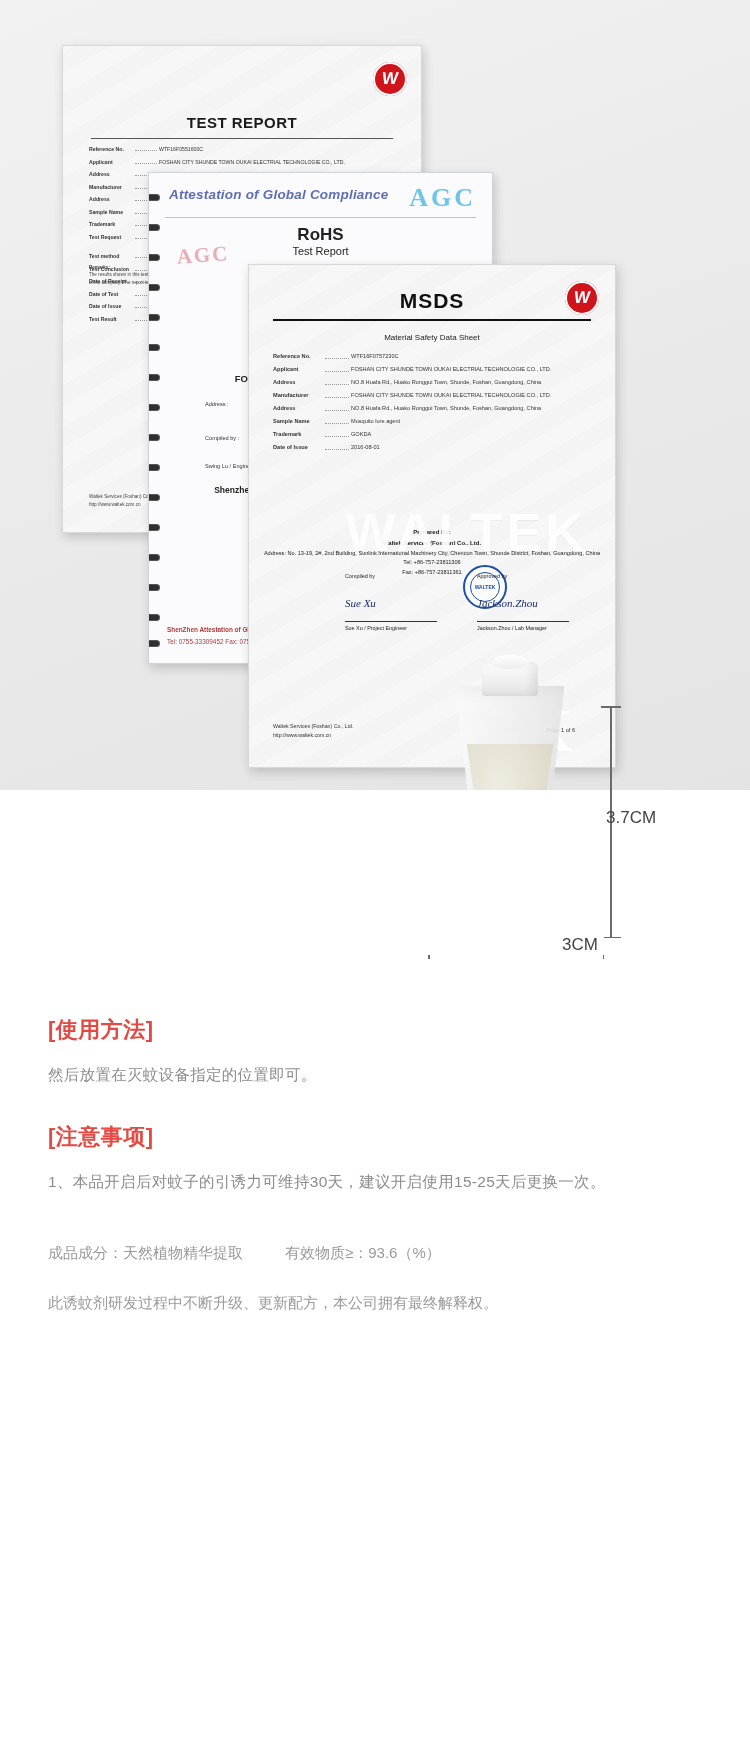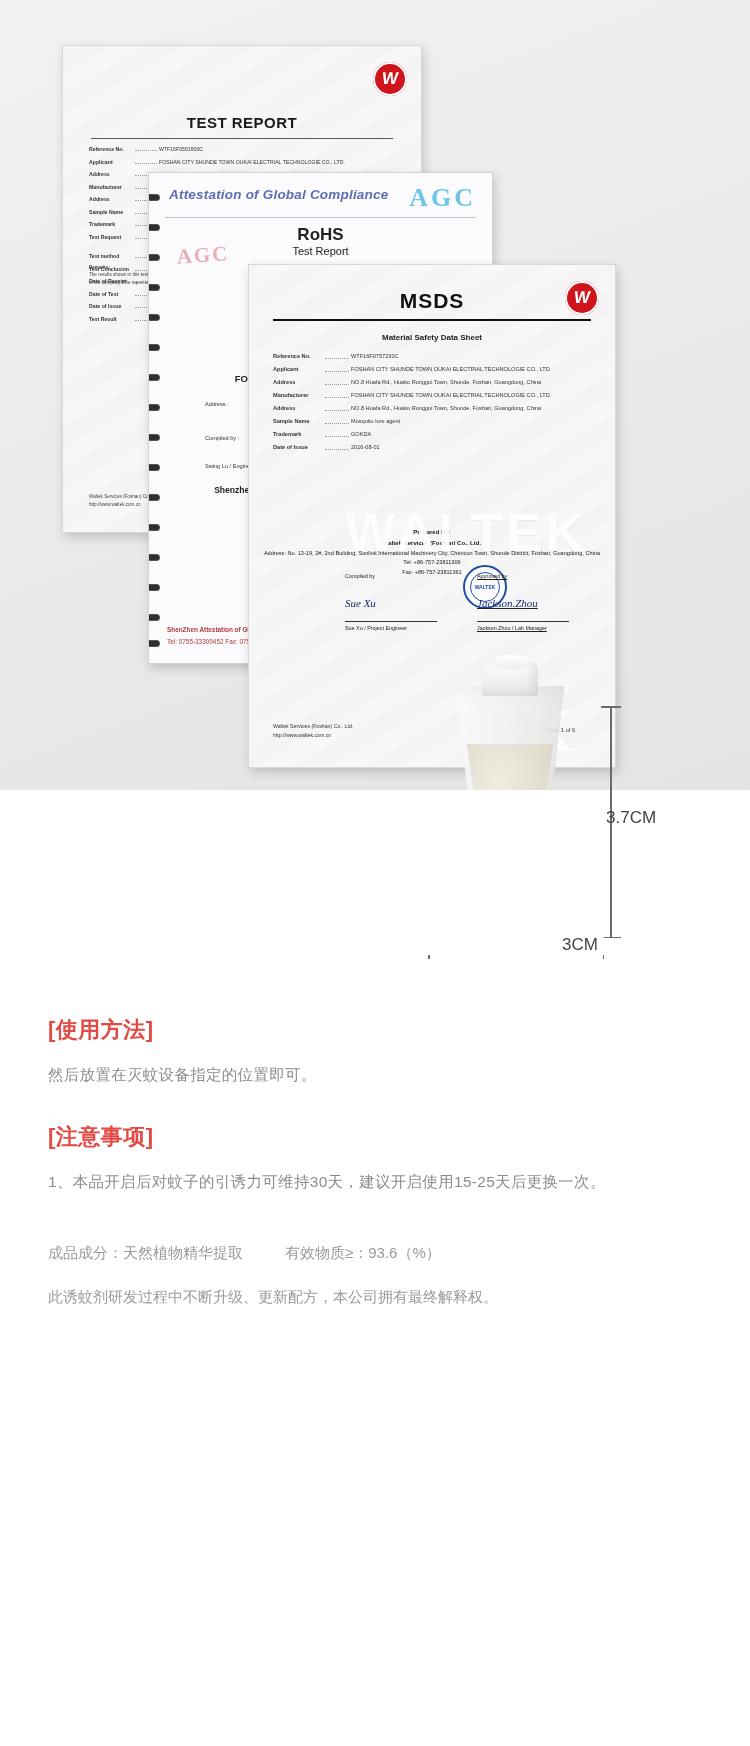--- a/index.html
+++ b/index.html
@@ -102,28 +102,28 @@
     background: #2f2f2f; box-shadow: 0 0 0 1px #555;
   }
 
   
   #doc3 { left: 248px; top: 264px; width: 368px; height: 504px; }
   #doc3 .title {
     position: absolute; left: 0; right: 0; top: 24px; text-align: center;
     font-size: 21px; font-weight: bold; letter-spacing: 1px; color: #111;
   }
   #doc3 .rule { position: absolute; left: 24px; right: 24px; top: 54px; height: 1.5px; background: #111; }
-  #doc3 .subtitle { position: absolute; left: 0; right: 0; top: 68px; text-align: center; font-size: 8px; font-weight: bold; color: #222; }
+  #doc3 .subtitle { position: absolute; left: 0; right: 0; top: 68px; text-align: center; font-size: 8px; font-weight: normal; color: #222; }
   #doc3 .kvtable { top: 88px; left: 24px; right: 16px; font-size: 5.6px; }
   #doc3 .kvrow .k { width: 78px; }
   #doc3 .kvrow .k:after { left: 52px; }
   #doc3 .prep { position: absolute; left: 0; right: 0; top: 262px; text-align: center; font-size: 5.6px; color: #222; line-height: 1.75; }
   #doc3 .prep b { font-size: 6px; }
   #doc3 .sig-left { position: absolute; left: 96px; top: 308px; font-size: 5.4px; color: #222; }
-  #doc3 .sig-right { position: absolute; left: 228px; top: 308px; font-size: 5.4px; color: #222; text-decoration: underline; }
+  #doc3 .sig-right { position: absolute; left: 228px; top: 308px; font-size: 5.4px; color: #222; }
   #doc3 .sign { font-family: "Liberation Serif", serif; font-style: italic; font-size: 11px; color: #1a2b6b; }
   #doc3 .sigline { width: 92px; border-bottom: 1px solid #333; margin: 12px 0 3px; }
   #doc3 .footl { position: absolute; left: 24px; bottom: 28px; font-size: 5.2px; color: #333; line-height: 1.6; }
   #doc3 .footr { position: absolute; right: 40px; bottom: 34px; font-size: 5.6px; color: #333; }
   .waltek-wm {
     position: absolute; left: 96px; top: 236px; font-size: 54px; font-weight: bold;
     color: rgba(255,255,255,.9); letter-spacing: 3px; font-family: "Liberation Sans", sans-serif;
     text-shadow: 0 1px 1px rgba(0,0,0,.05);
   }
   .gk-wm {
@@ -195,21 +195,21 @@
   .sec-title {
     color: #e24a43; font-size: 22px; font-weight: bold;
     margin: 0 0 14px 0; letter-spacing: .5px;
   }
   .sec-gap { height: 30px; }
   .body-line {
     color: #8c8c8c; font-size: 15.5px; line-height: 2.1; letter-spacing: .3px;
   }
   .spec-row { color: #9a9a9a; font-size: 15px; line-height: 2.0; }
   .spec-row .gapcell { display: inline-block; width: 42px; }
-  .final-note { color: #9a9a9a; font-size: 15px; margin-top: 20px; }
+  .final-note { color: #9a9a9a; font-size: 15px; margin-top: 26px; }
 </style>
 </head>
 <body>
 
 <div class="hero">
 
   <div class="doc" id="doc1">
     <div class="wm"></div>
     <div class="stamp-red" style="right:14px; top:16px;">
       <span>W</span>

